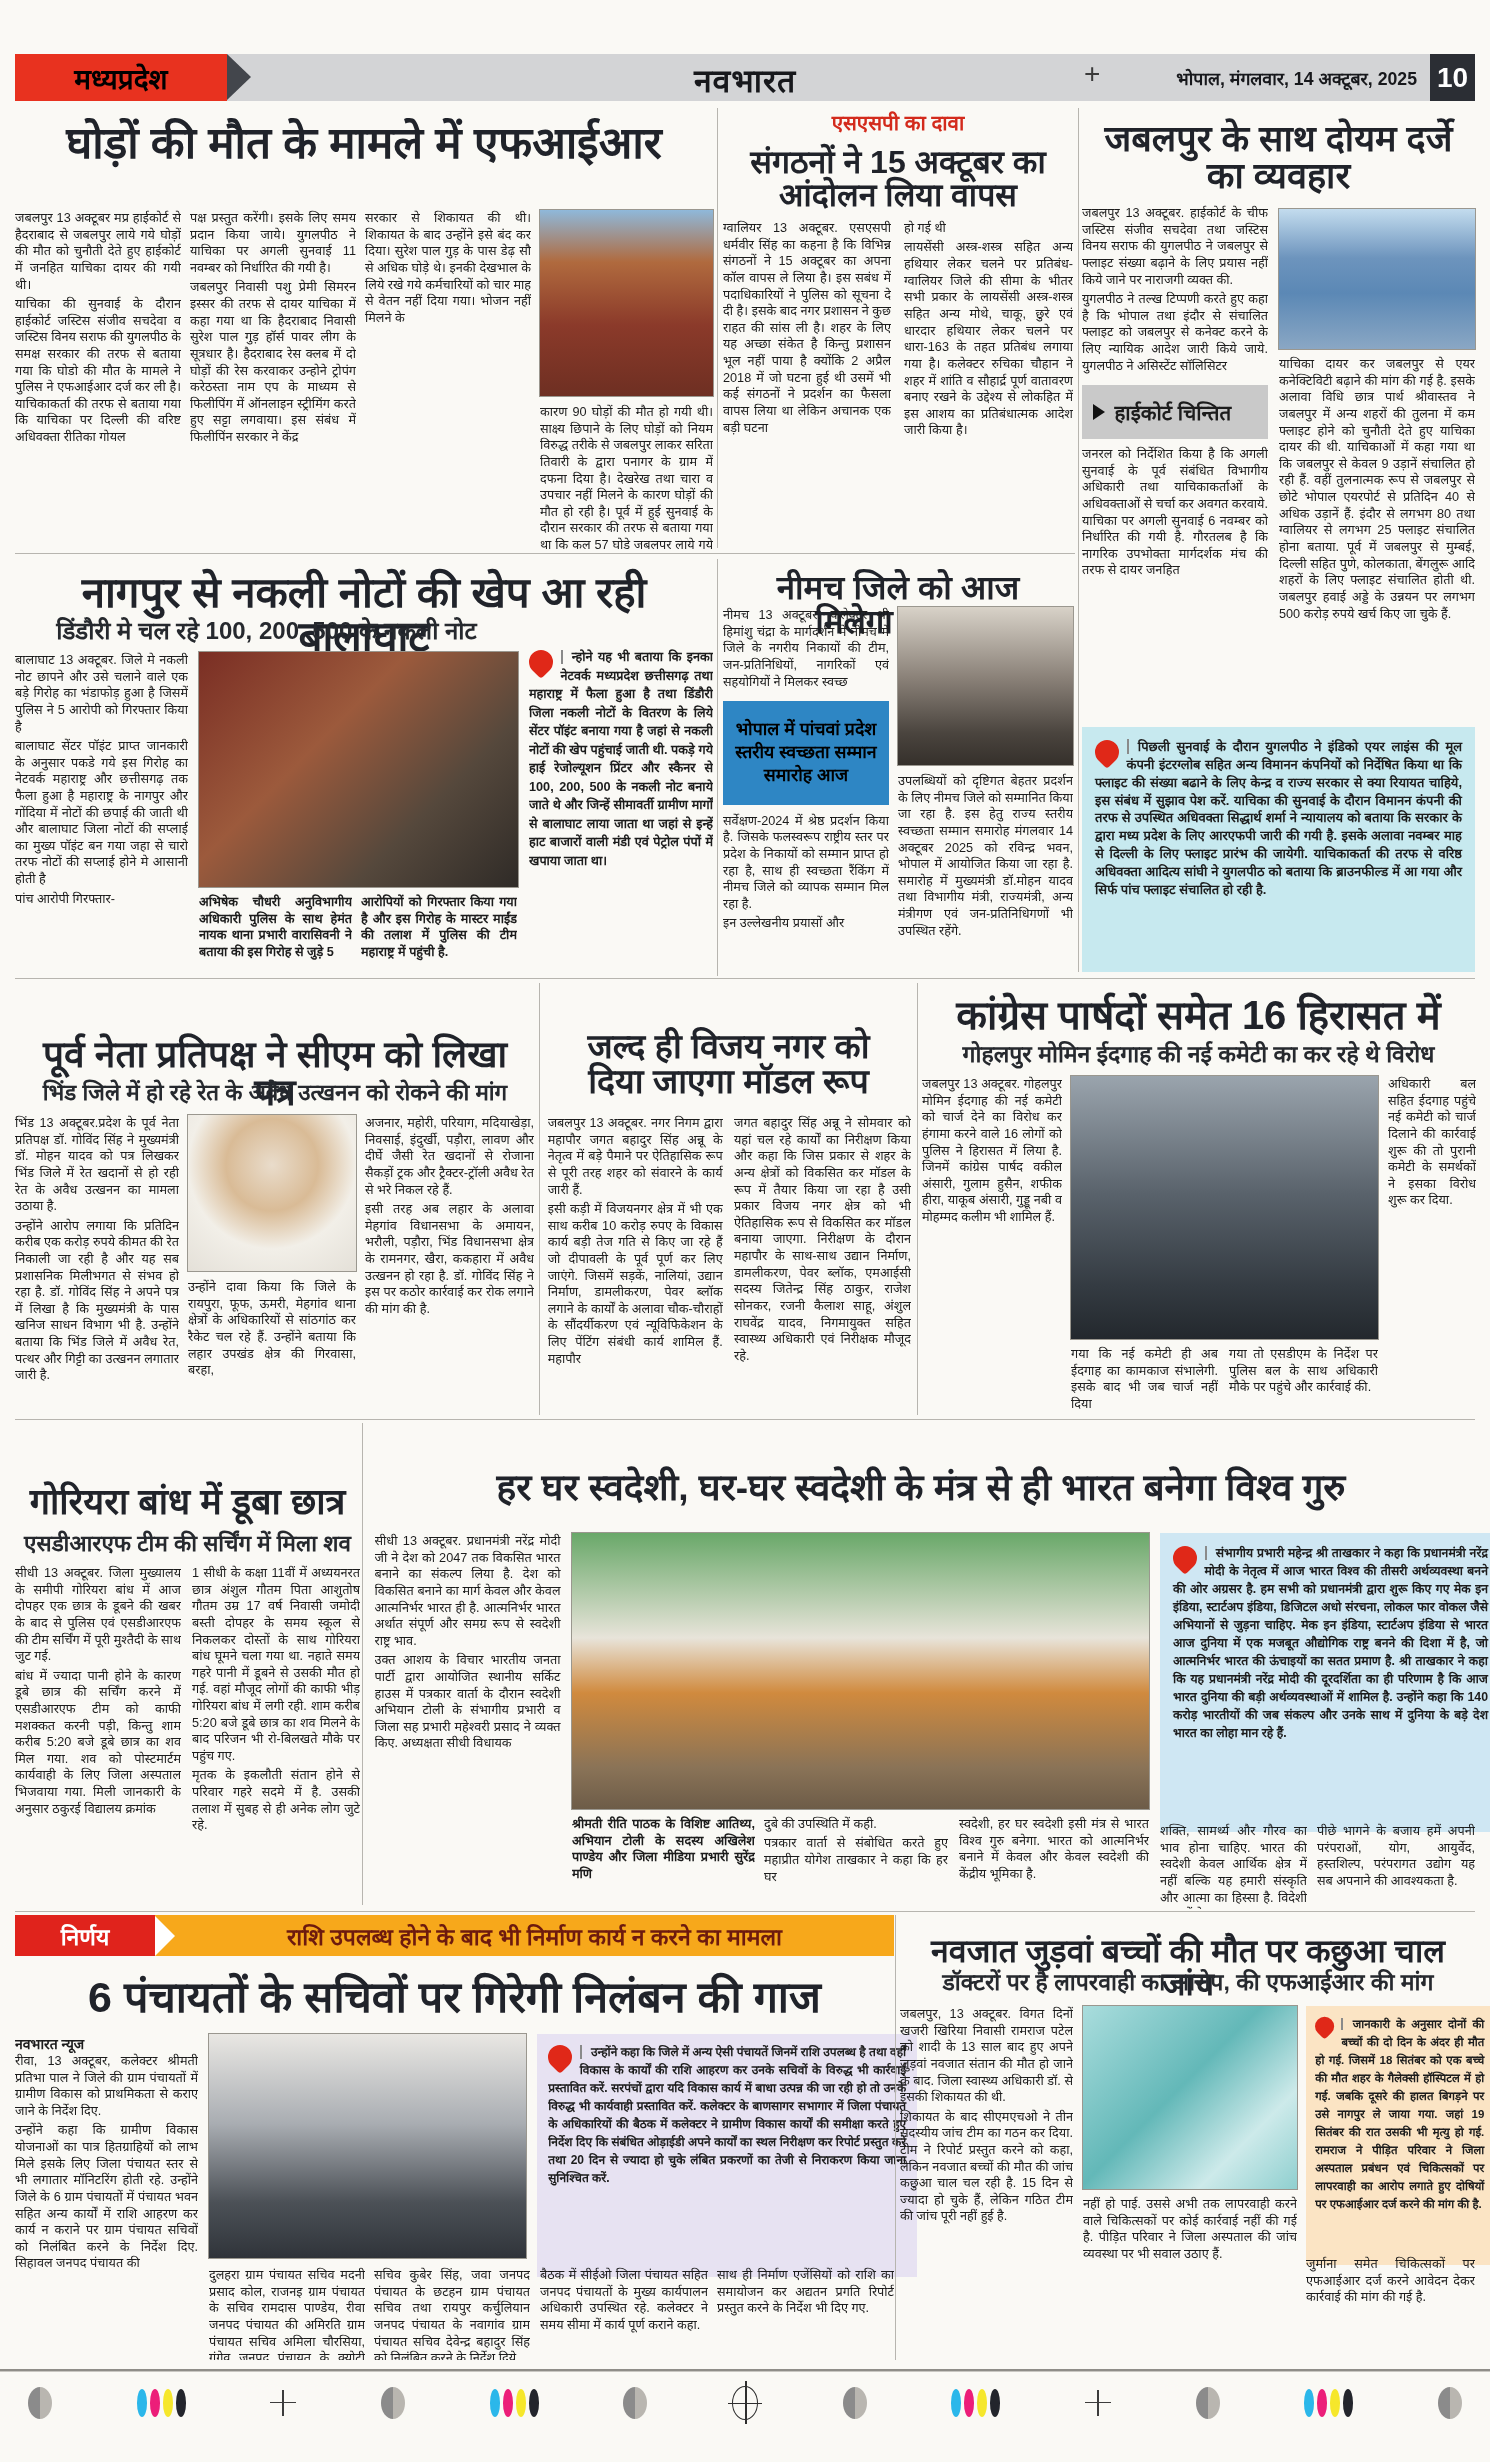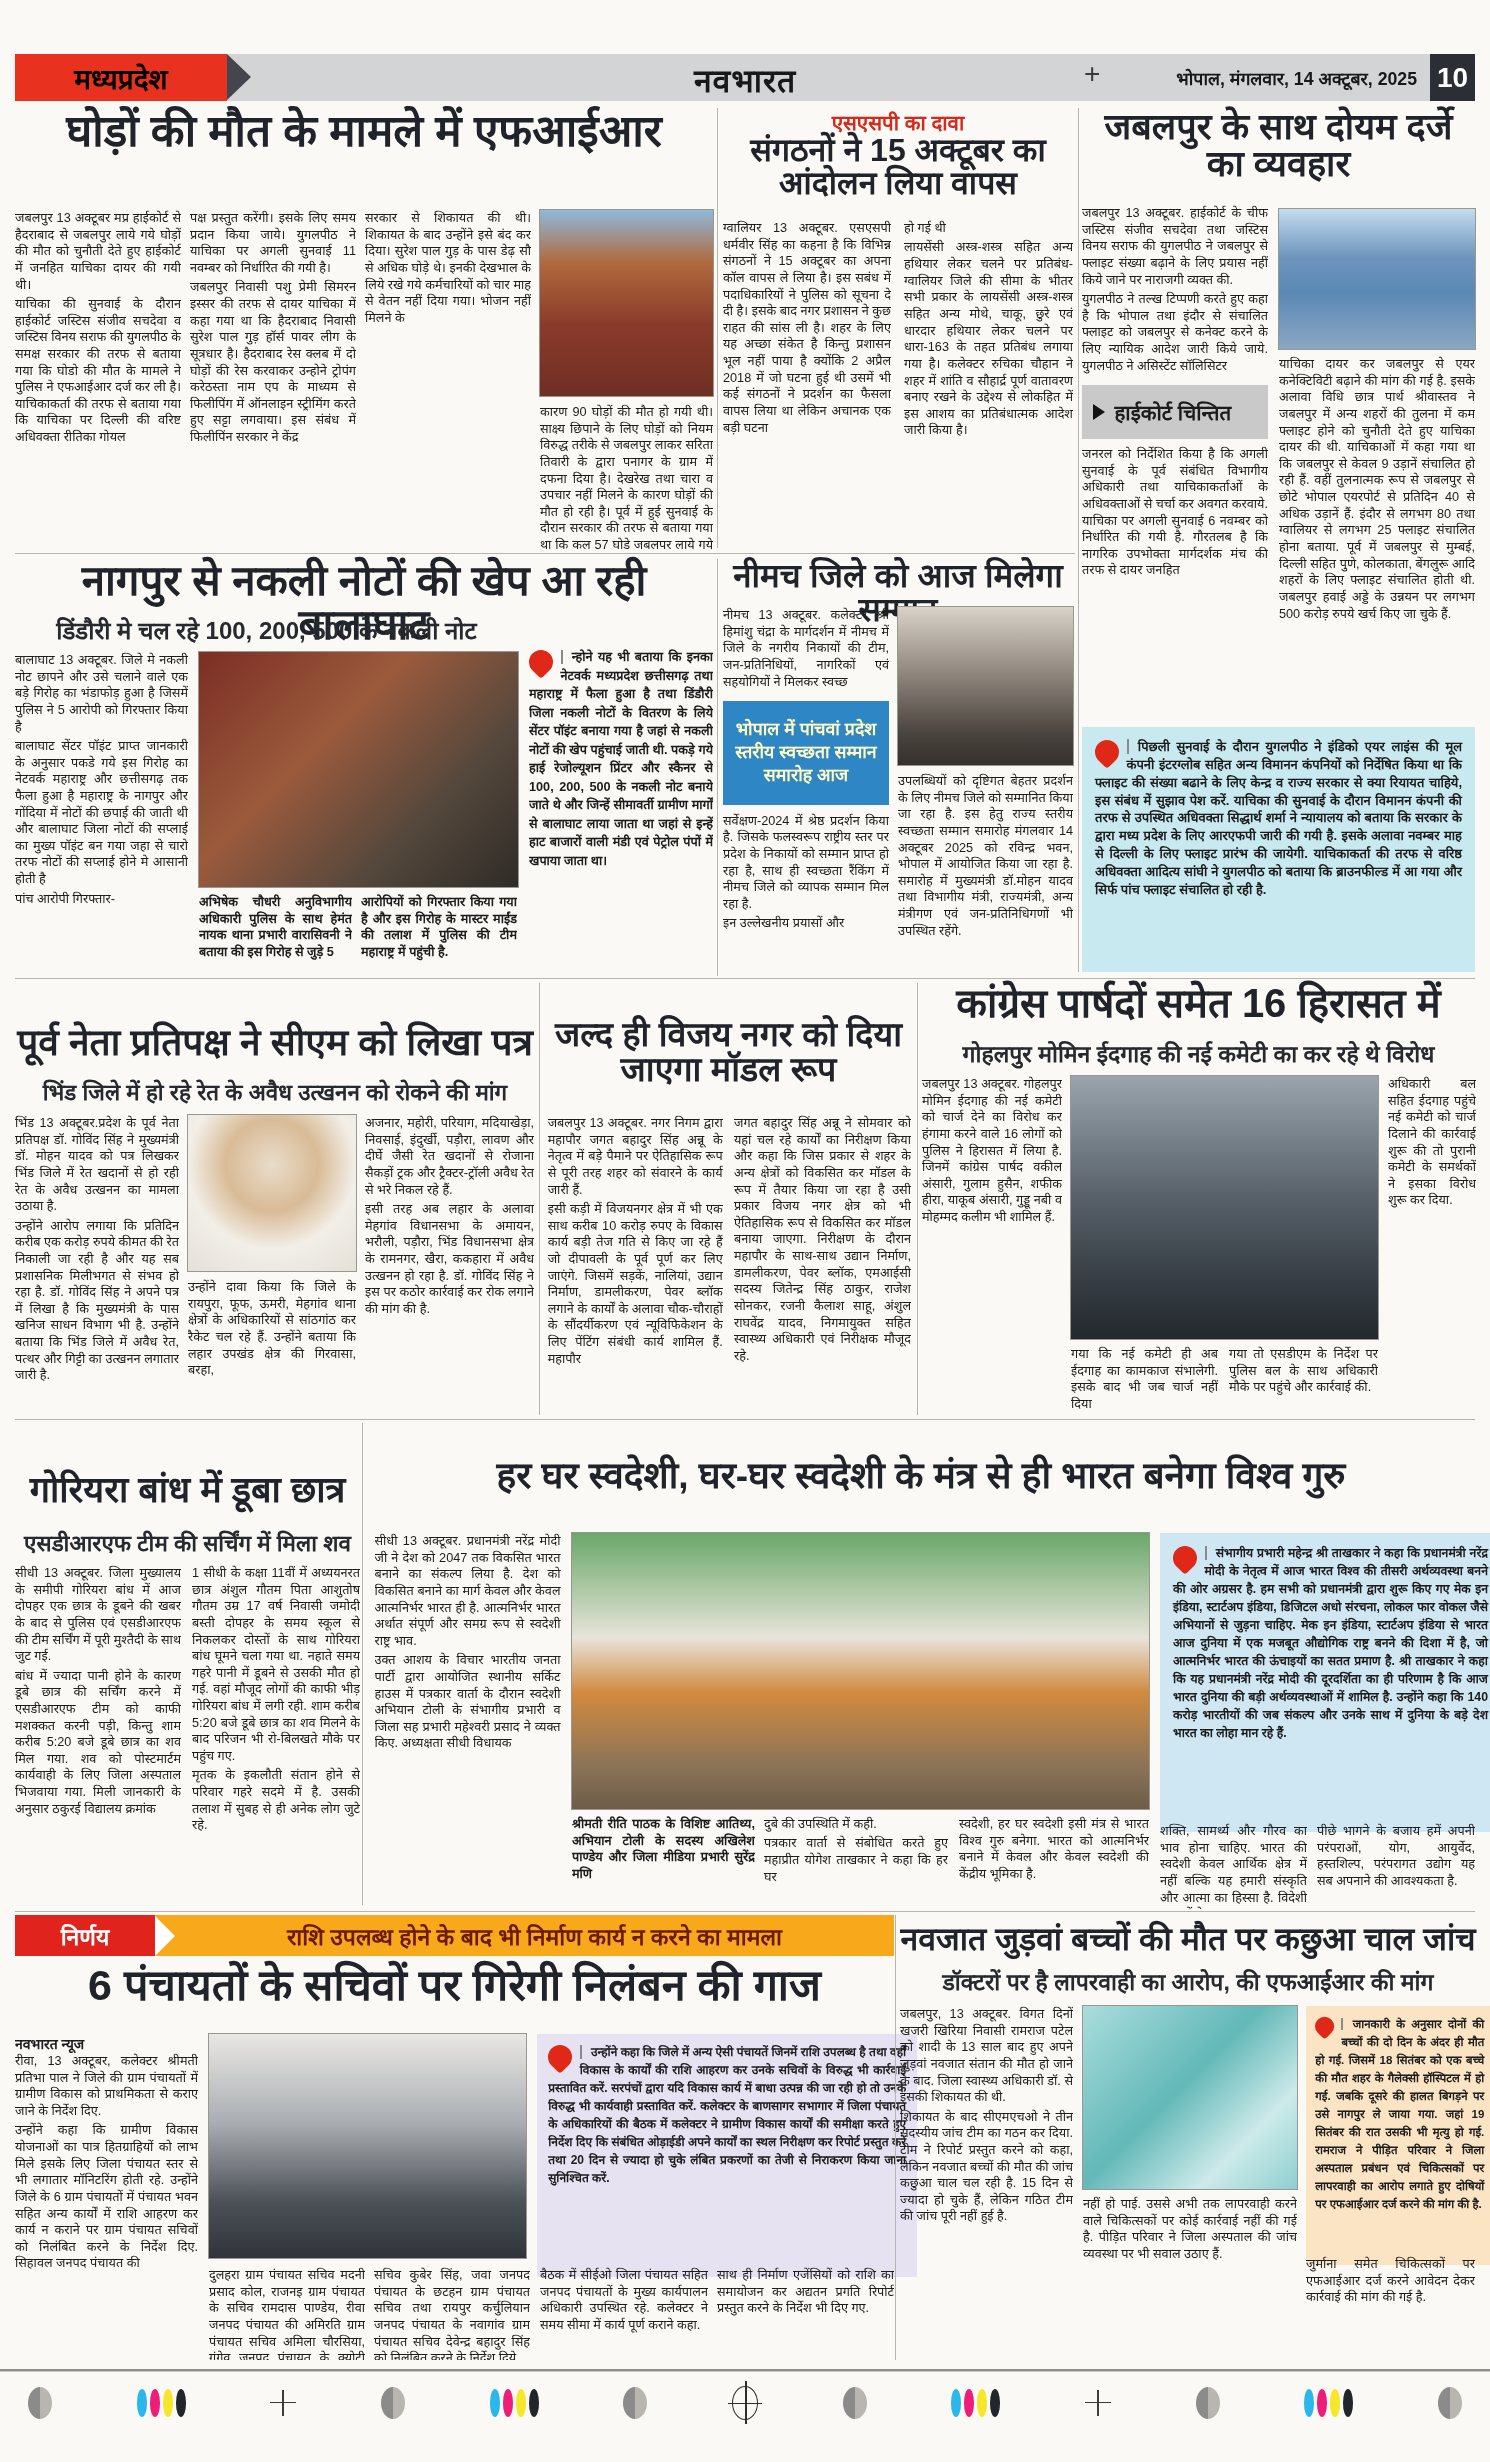--- a/index.html
+++ b/index.html
@@ -12,39 +12,39 @@
      font-weight:bold;font-size:28px;display:flex;align-items:center;justify-content:center;}
   .ribbon-arrow{position:absolute;left:212px;top:0;width:0;height:0;border-top:23px solid transparent;
      border-bottom:23px solid transparent;border-left:24px solid #43464c;}
   .mast-title{position:absolute;left:0;right:0;top:3.7px;text-align:center;font-size:32px;font-weight:bold;color:#17181c;letter-spacing:0.9px;}
   .mast-cross{position:absolute;left:1069px;top:3.7px;font-size:28px;color:#3a3a3a;font-weight:normal;}
   .mast-date{position:absolute;right:58px;top:12px;font-size:17.7px;font-weight:bold;color:#17181c;margin-left:12px;}
   .page-num{position:absolute;right:0;top:0;width:45px;height:47px;background:#2b2e34;color:#fff;
      font-size:28px;font-weight:bold;display:flex;align-items:center;justify-content:center;}
   
   .art{position:absolute;}
-  .hl{position:absolute;left:0;right:0;margin:0;text-align:center;font-weight:bold;color:#20232a;line-height:1.04;}
+  .hl{position:absolute;left:0;right:0;margin:12px;text-align:center;font-weight:bold;color:#20232a;line-height:1.04;}
   .sub{position:absolute;left:0;right:0;margin:0;text-align:center;font-weight:bold;color:#26292e;}
   .kicker{position:absolute;left:0;right:0;text-align:center;font-weight:bold;color:#d32a1c;}
   .col{font-size:12.7px;line-height:1.31;text-align:justify;overflow:hidden;}
   .col p{margin:0 0 2.8px;}
   .col p:first-child{margin-top:0;}
   .cap{font-weight:bold;}
   .photo{background-size:cover;outline:0.9px solid #9a978f;}
   .vrule{position:absolute;width:0.9px;background:#b7b5af;}
   .hrule{position:absolute;height:0.9px;background:#b7b5af;}
   
   .qbox{padding:11.2px 13px 9.3px 13px;font-weight:bold;font-size:13px;line-height:1.38;text-align:justify;overflow:hidden;}
   .qmark{display:inline-block;width:24px;height:24px;background:#e02818;border-radius:50% 50% 50% 3.7px;
      transform:rotate(-45deg);margin:1.9px 7.5px 0 0;float:left;}
   .qline{border-left:2.8px solid #8a8a8a;padding-left:9.3px;}
   
   .inset{background:#c9c9c9;color:#1c1c1c;font-weight:bold;font-size:20.5px;display:flex;align-items:center;gap:9.3px;padding:13px 11.2px;}
   .tri{width:0;height:0;border-top:8.4px solid transparent;border-bottom:8.4px solid transparent;border-left:12px solid #111;}
-  .bluebox{background:#2e86c4;color:#fef9c3;font-weight:bold;font-size:17.7px;text-align:center;
+  .bluebox{background:#2e86c4;color:#000000;font-weight:bold;font-size:17.7px;text-align:center;
      display:flex;align-items:center;justify-content:center;padding:9.3px;line-height:1.3;}
   
   .strip{position:absolute;left:0;top:0;right:0;height:41px;background:#f7a81b;display:flex;align-items:center;}
   .strip-label{position:relative;width:140px;height:41px;background:#e0231c;color:#fff;font-size:23px;font-weight:bold;
      display:flex;align-items:center;justify-content:center;flex:0 0 auto;}
   .strip-arrow{width:0;height:0;border-top:20.5px solid transparent;border-bottom:20.5px solid transparent;border-left:20.5px solid #fff;flex:0 0 auto;}
   .strip-text{flex:1;text-align:center;font-size:23px;font-weight:bold;color:#6d1a0e;}
   
   .foot-line{position:absolute;left:0;top:2369px;width:1490px;height:1.9px;background:#8f8d88;border-bottom:0.9px solid #c9c7c2;}
   .marks{position:absolute;left:28px;top:2384px;width:1434px;height:37px;display:flex;align-items:center;justify-content:space-between;}

